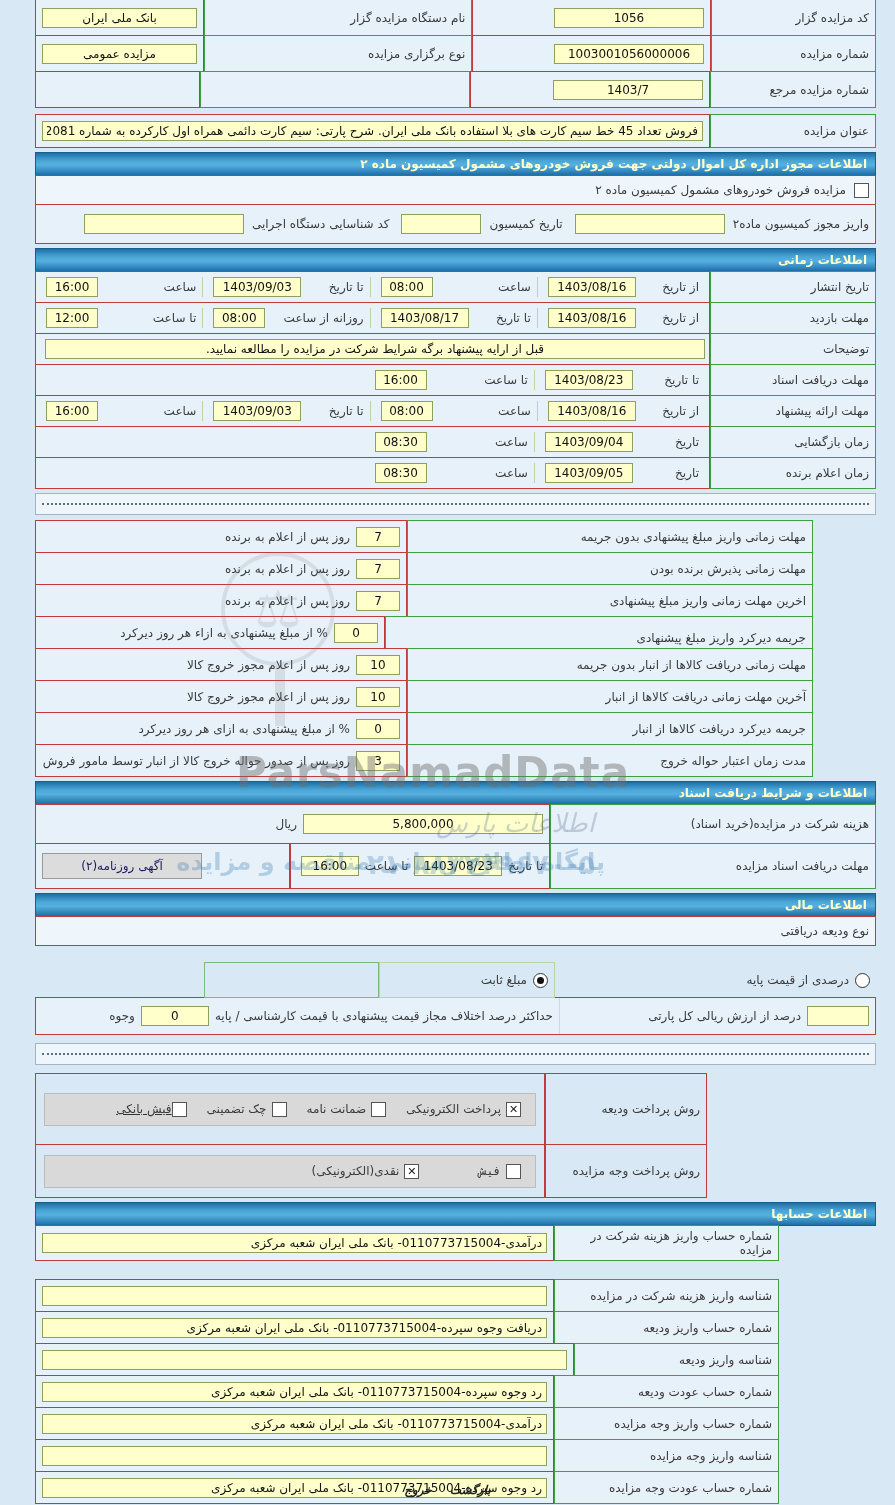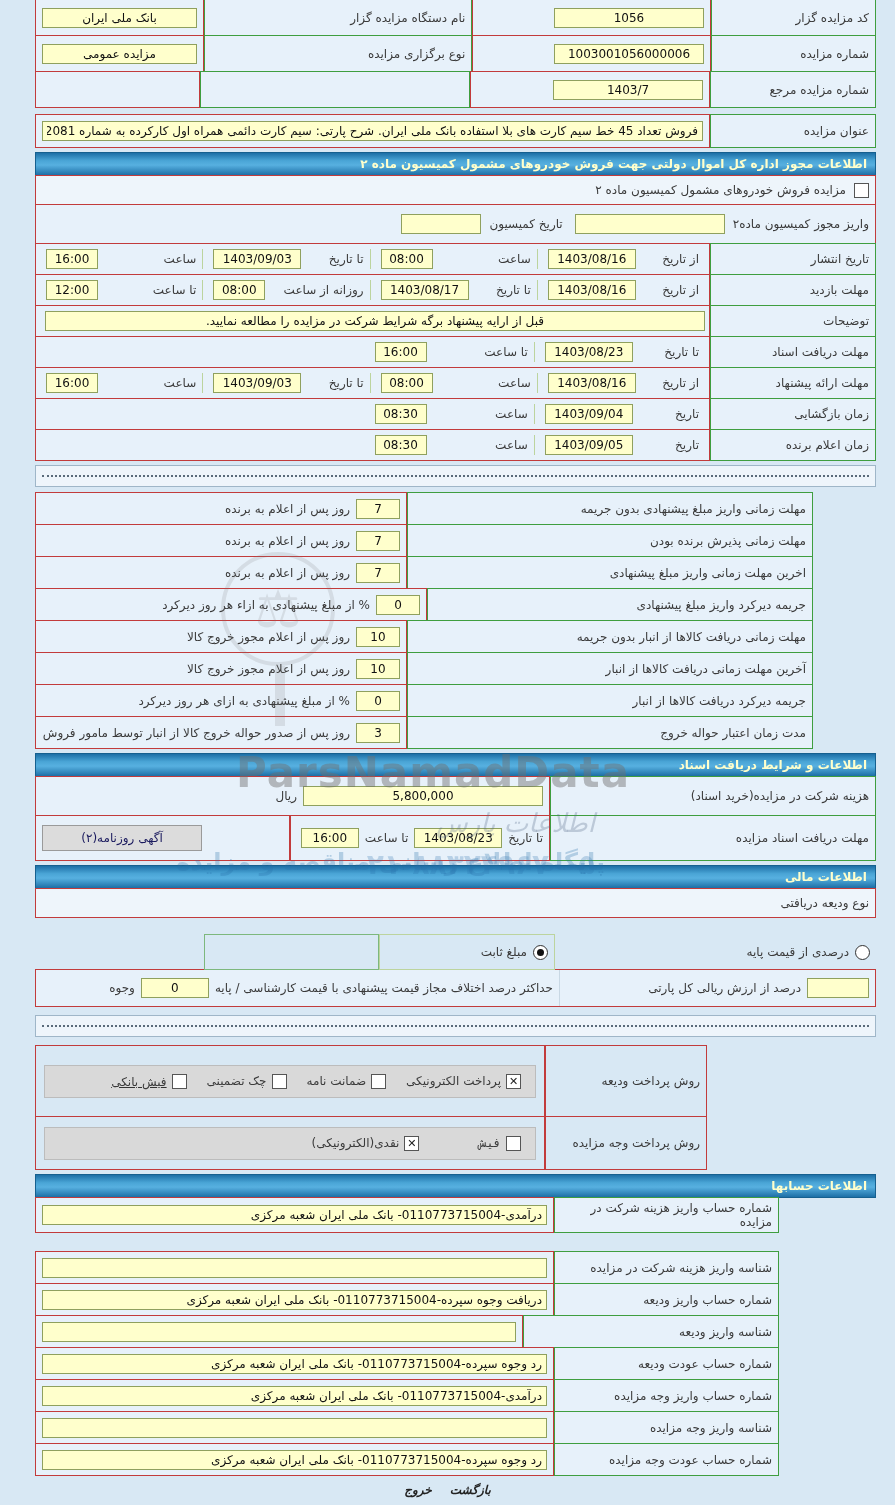--- a/index.html
+++ b/index.html
@@ -136,22 +136,27 @@
   </div>
   <div id="permit-fields" class="row r" style="min-height:38px">
       <div class="cell" style="gap: 8px;">
         <span class="lbl">واریز مجوز کمیسیون ماده۲</span>
         <input class="inp" readonly="" value="" style="width: 150px;">
       </div>
       <div class="cell" style="gap: 8px;">
         <span class="lbl">تاریخ کمیسیون</span>
         <input class="inp" readonly="" value="" style="width: 80px;">
       </div>
-    </div>
-
+      <div class="cell" style="gap: 8px;">
+        <span class="lbl">کد شناسایی دستگاه اجرایی</span>
+        <input class="inp" readonly="" value="" style="width: 160px;">
+      </div>
+    </div>
+
+  <div class="sec-header">اطلاعات زمانی</div>
   <div id="timing-rows">
       <div class="row" style="min-height: 32px;">
         <div class="cell g lblcell">
           <span class="lbl">تاریخ انتشار</span>
         </div>
         <div class="content r">
           <div class="slot">
             <span class="sublbl">از تاریخ</span>
             <input class="inp" readonly="" value="1403/08/16" style="width: 88px;">
           </div>
@@ -296,21 +301,21 @@
       <div class="row" style="min-height: 33px;">
         <div class="cell g" style="width: 406px;">
           <span class="lbl">اخرین مهلت زمانی واریز مبلغ پیشنهادی</span>
         </div>
         <div class="cell r" style="flex: 1 1 0%;">
           <input class="inp" readonly="" value="7" style="width: 44px;">
           <span class="sublbl">روز پس از اعلام به برنده</span>
         </div>
       </div>
       <div class="row" style="min-height: 33px;">
-        <div class="cell g" style="width: 386px;">
+        <div class="cell g" style="width: 428px; align-items: flex-end;">
           <span class="lbl">جریمه دیرکرد واریز مبلغ پیشنهادی</span>
         </div>
         <div class="cell r" style="flex: 1 1 0%;">
           <input class="inp" readonly="" value="0" style="width: 44px;">
           <span class="sublbl">% از مبلغ پیشنهادی به ازاء هر روز دیرکرد</span>
         </div>
       </div>
       <div class="row" style="min-height: 33px;">
         <div class="cell g" style="width: 406px;">
           <span class="lbl">مهلت زمانی دریافت کالاها از انبار بدون جریمه</span>
@@ -427,21 +432,21 @@
             <span class="lbl">پرداخت الکترونیکی</span>
           </div>
           <div style="display: flex; align-items: center; gap: 5px;">
             <span class="cb"></span>
             <span class="lbl">ضمانت نامه</span>
           </div>
           <div style="display: flex; align-items: center; gap: 5px;">
             <span class="cb"></span>
             <span class="lbl">چک تضمینی</span>
           </div>
-          <div style="display: flex; align-items: flex-end; gap: 5px; text-decoration: underline;">
+          <div style="display: flex; align-items: center;  text-decoration: underline;">
             <span class="cb"></span>
             <span class="lbl">فیش بانکی</span>
           </div>
         </div>
     </div>
   </div>
 
   <div class="row" style="background:transparent;min-height:54px;margin-right:169px">
     <div class="cell r lblcell" style="width:162px">
       <span class="lbl">روش پرداخت وجه مزایده</span>
@@ -480,21 +485,21 @@
       </div>
       <div class="row" style="min-height: 33px;">
         <div class="cell g" style="width: 225px;">
           <span class="lbl">شماره حساب واریز ودیعه</span>
         </div>
         <div class="cell r" style="flex: 1 1 0%;">
           <input class="inp wide" readonly="" value="دریافت وجوه سپرده-0110773715004- بانک ملی ایران شعبه مرکزی" style="width: 100%;">
         </div>
       </div>
       <div class="row" style="min-height: 33px;">
-        <div class="cell g" style="width: 256px; padding-left: 8px;">
+        <div class="cell g" style="width: 205px; padding-left: 8px;">
           <span class="lbl">شناسه واریز ودیعه</span>
         </div>
         <div class="cell r" style="flex: 1 1 0%;">
           <input class="inp wide" readonly="" value="" style="width: 100%;">
         </div>
       </div>
       <div class="row" style="min-height: 33px;">
         <div class="cell g" style="width: 225px;">
           <span class="lbl">شماره حساب عودت ودیعه</span>
         </div>

